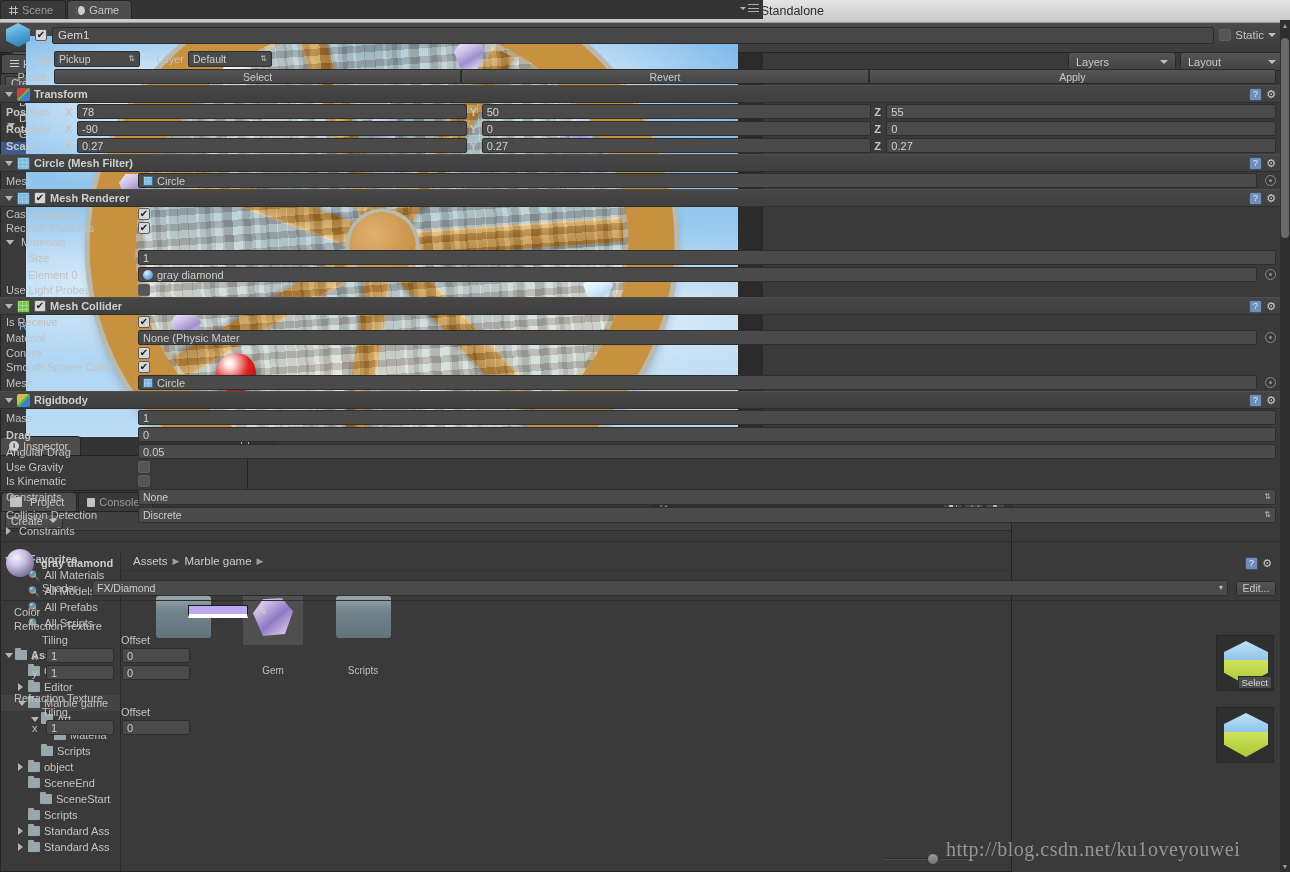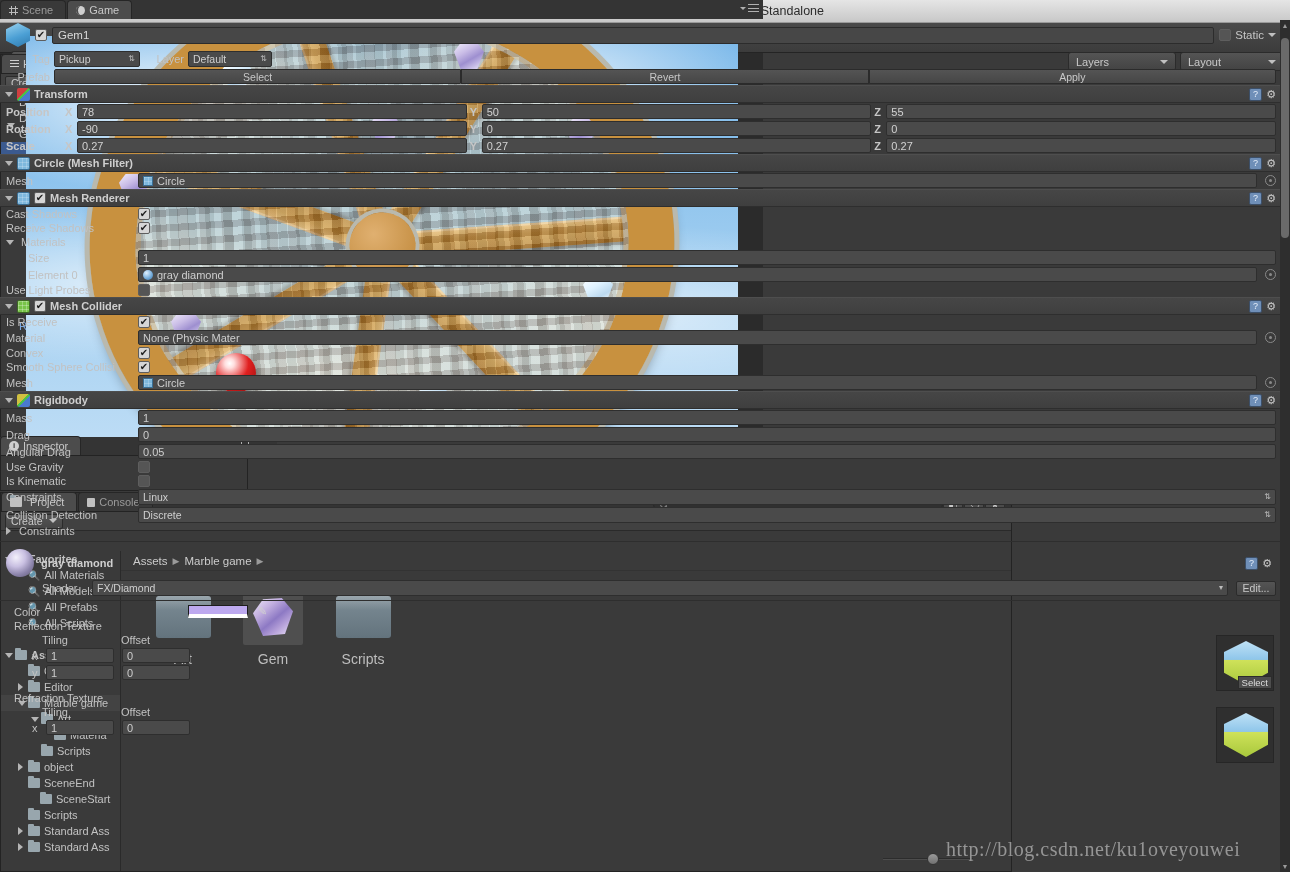--- a/index.html
+++ b/index.html
@@ -235,21 +235,21 @@
   .assets-grid{ display:flex; gap:16px; padding:18px 0 0 25px; }
   .asset{ width:74px; text-align:center; }
   .asset .thumb{ width:60px;height:56px; margin:0 auto; display:flex;align-items:center;justify-content:center; }
   .asset.sel .thumb{ background:#4f4f4f; border-radius:2px; }
   .bigfolder{ width:55px;height:42px; background:linear-gradient(#7d8d96,#63737d); border-radius:3px; position:relative;}
   .bigfolder:before{content:"";position:absolute;left:2px;top:-7px;width:24px;height:8px;background:#7d8d96;border-radius:3px 3px 0 0;}
   .bigfolder:after{content:"";position:absolute;left:0;right:0;top:0;height:14px;background:linear-gradient(rgba(255,255,255,.22),rgba(255,255,255,0));border-radius:3px 3px 0 0;}
   .gemthumb{ width:40px;height:38px;
     background:linear-gradient(140deg,#f0eafa 0%,#c3b0e0 30%,#8d79c4 55%,#b49fd8 72%,#efe6fb 100%);
     clip-path:polygon(25% 3%,72% 0,100% 35%,80% 95%,25% 100%,0 40%);}
-  .asset .label{ margin-top:6px; font-size:14px; color:#bebebe; }
+  .asset .label{ margin-top:20px; font-size:10px; color:#bebebe; }
   .p-slider{ position:absolute; right:38px; bottom:6px; width:90px; height:12px; }
   .p-slider .track{ position:absolute; left:0; right:0; top:5px; height:2px; background:#2c2c2c; border-bottom:1px solid #4d4d4d; }
   .p-slider .knob{ position:absolute; left:44px; top:0; width:12px;height:12px; border-radius:50%;
     background:linear-gradient(#9a9a9a,#717171); border:1px solid #343434; }
 
   
   #inspector{ left:1013px; top:54px; width:277px; height:818px; border:none; background:#3a3a3a;}
   .i-tabrow{ height:19px; background:#343434; display:flex; align-items:flex-end; position:relative; border-bottom:1px solid #232323;}
   .i-body{ position:absolute; top:20px; left:0; right:10px; bottom:0; overflow:hidden; }
   .i-head{ display:flex; align-items:center; padding:3px 4px 3px 6px; gap:5px; }
@@ -939,21 +939,21 @@
           <span class="gear-ico">⚙</span>
         </span>
       </div>
       <div class="i-row">
         <span class="i-lab" style="width:128px;">Mass</span>
         <div class="field" style="flex:1;">
           <span>1</span>
         </div>
       </div>
       <div class="i-row">
-        <span class="i-lab" style="width:128px;">Drag</span>
+        <span class="i-lab" style="width:128px;font-weight:bold;">Drag</span>
         <div class="field" style="flex:1;">
           <span>0</span>
         </div>
       </div>
       <div class="i-row">
         <span class="i-lab" style="width:128px;">Angular Drag</span>
         <div class="field" style="flex:1;">
           <span>0.05</span>
         </div>
       </div>
@@ -961,21 +961,21 @@
         <span class="i-lab" style="width:128px;">Use Gravity</span>
         <span class="chk off"></span>
       </div>
       <div class="i-row">
         <span class="i-lab" style="width:128px;">Is Kinematic</span>
         <span class="chk off"></span>
       </div>
       <div class="i-row">
         <span class="i-lab" style="width:128px;">Constraints</span>
         <div class="drop" style="flex:1;">
-          <span>Linux</span>
+          <span>None</span>
           <span class="dd">⇅</span>
         </div>
       </div>
       <div class="i-row">
         <span class="i-lab" style="width:128px;">Collision Detection</span>
         <div class="drop" style="flex:1;">
           <span>Discrete</span>
           <span class="dd">⇅</span>
         </div>
       </div>

